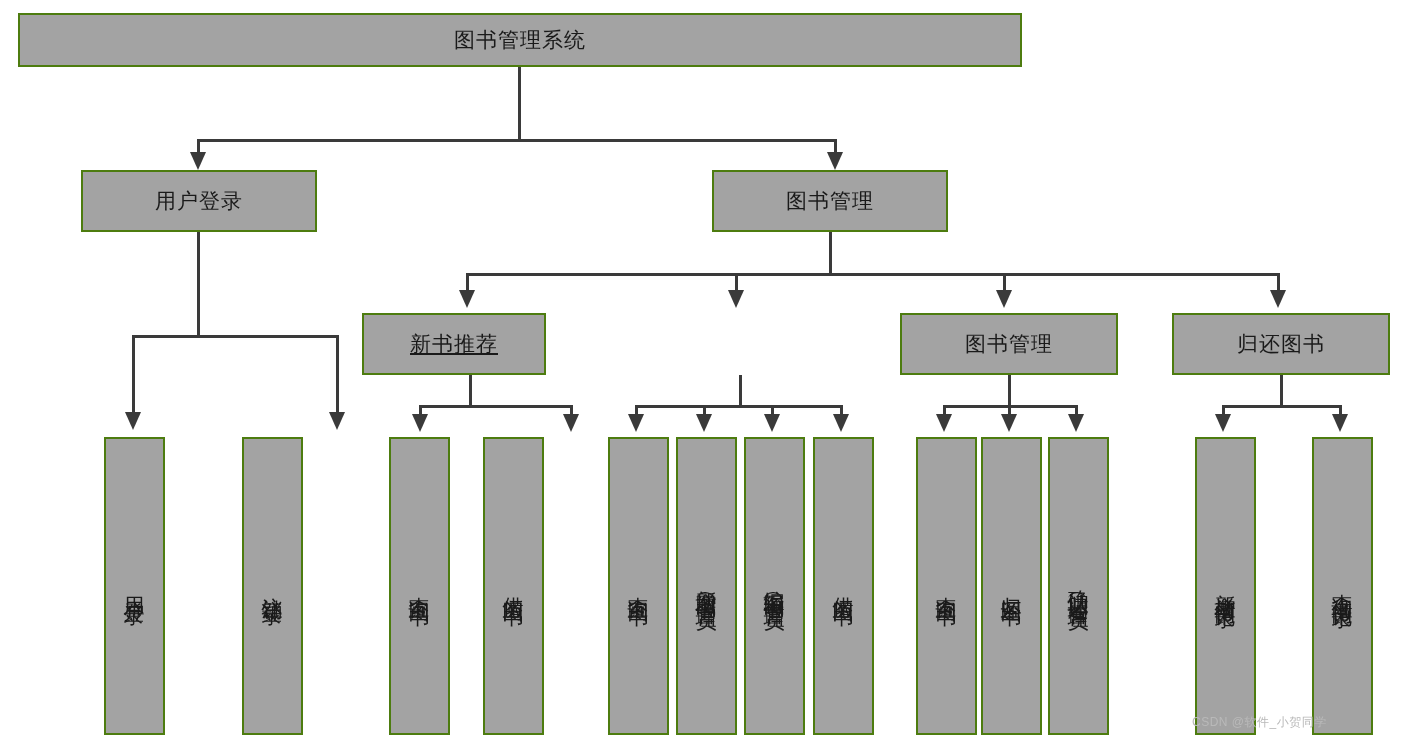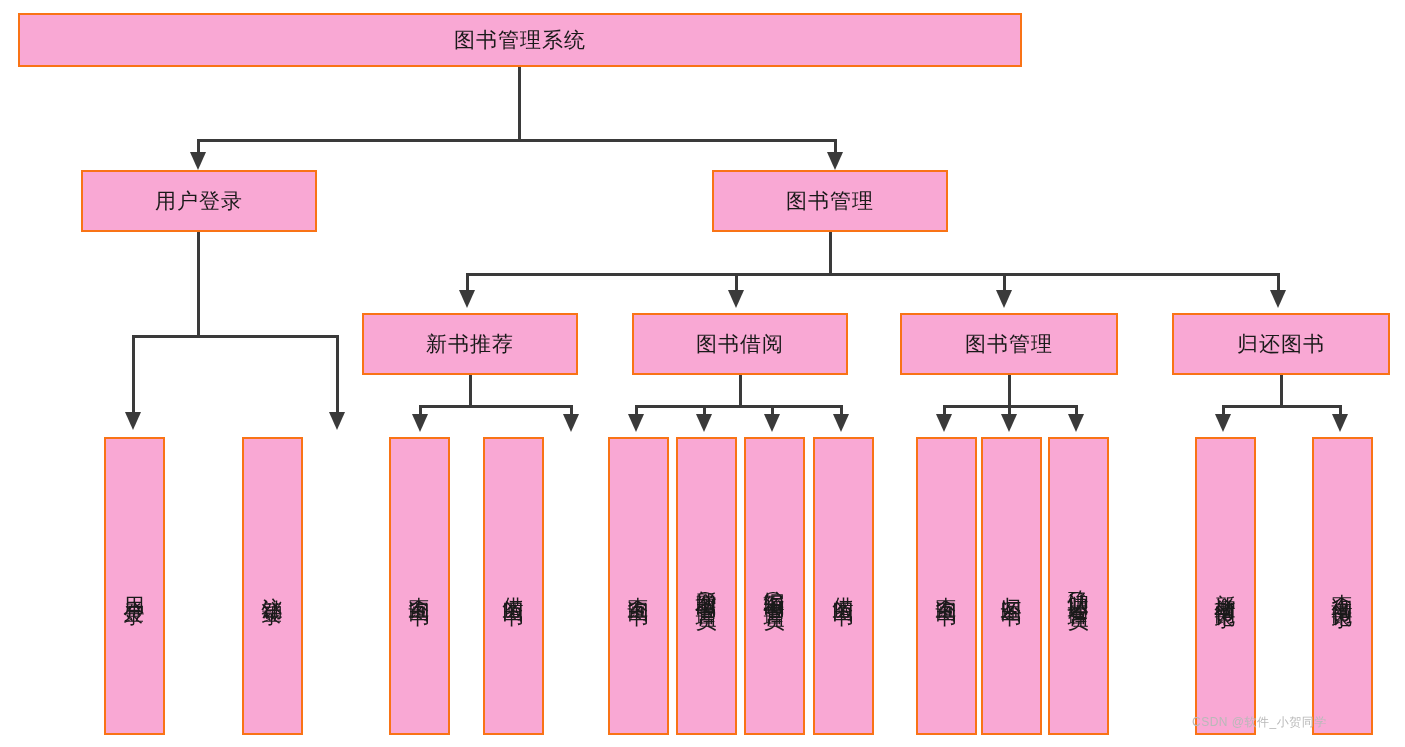--- a/index.html
+++ b/index.html
@@ -13,22 +13,22 @@
   #canvas {
     position: relative;
     width: 1405px;
     height: 747px;
     background: #ffffff;
     overflow: hidden;
   }
   .node {
     position: absolute;
     box-sizing: border-box;
-    border: 2px solid #f97316;
-    background: #f9a8d4;
+    border: 2px solid #4d7c0f;
+    background: #a3a3a3;
     color: #1a1a1a;
     display: flex;
     align-items: center;
     justify-content: center;
     text-align: left;
   }
   .node.h {
     font-size: 21px;
     letter-spacing: 1px;
     padding: 0 6px;
@@ -96,22 +96,21 @@
   <div class="edge hline" style="left:466px; top:273px; width:814px;"></div>
   <div class="edge vline" style="left:466px; top:273px; height:22px;"></div>
   <div class="edge vline" style="left:735px; top:273px; height:22px;"></div>
   <div class="edge vline" style="left:1003px; top:273px; height:22px;"></div>
   <div class="edge vline" style="left:1277px; top:273px; height:22px;"></div>
   <div class="arrow" style="left:459px; top:290px;"></div>
   <div class="arrow" style="left:728px; top:290px;"></div>
   <div class="arrow" style="left:996px; top:290px;"></div>
   <div class="arrow" style="left:1270px; top:290px;"></div>
 
-  <div class="node h" style="left:362px; top:313px; width:216px; height:62px;">新书推荐</div>
-  <div class="node h" style="left:632px; top:313px; width:216px; height:62px;">图书借阅</div>
+  <div class="node h" style="left:362px; top:313px; width:184px; height:62px;text-decoration:underline;">新书推荐</div>
   <div class="node h" style="left:900px; top:313px; width:218px; height:62px;">图书管理</div>
   <div class="node h" style="left:1172px; top:313px; width:218px; height:62px;">归还图书</div>
 
   <div class="edge vline" style="left:469px; top:375px; height:33px;"></div>
   <div class="edge hline" style="left:419px; top:405px; width:154px;"></div>
   <div class="edge vline" style="left:419px; top:405px; height:14px;"></div>
   <div class="edge vline" style="left:570px; top:405px; height:14px;"></div>
   <div class="arrow" style="left:412px; top:414px;"></div>
   <div class="arrow" style="left:563px; top:414px;"></div>
 

